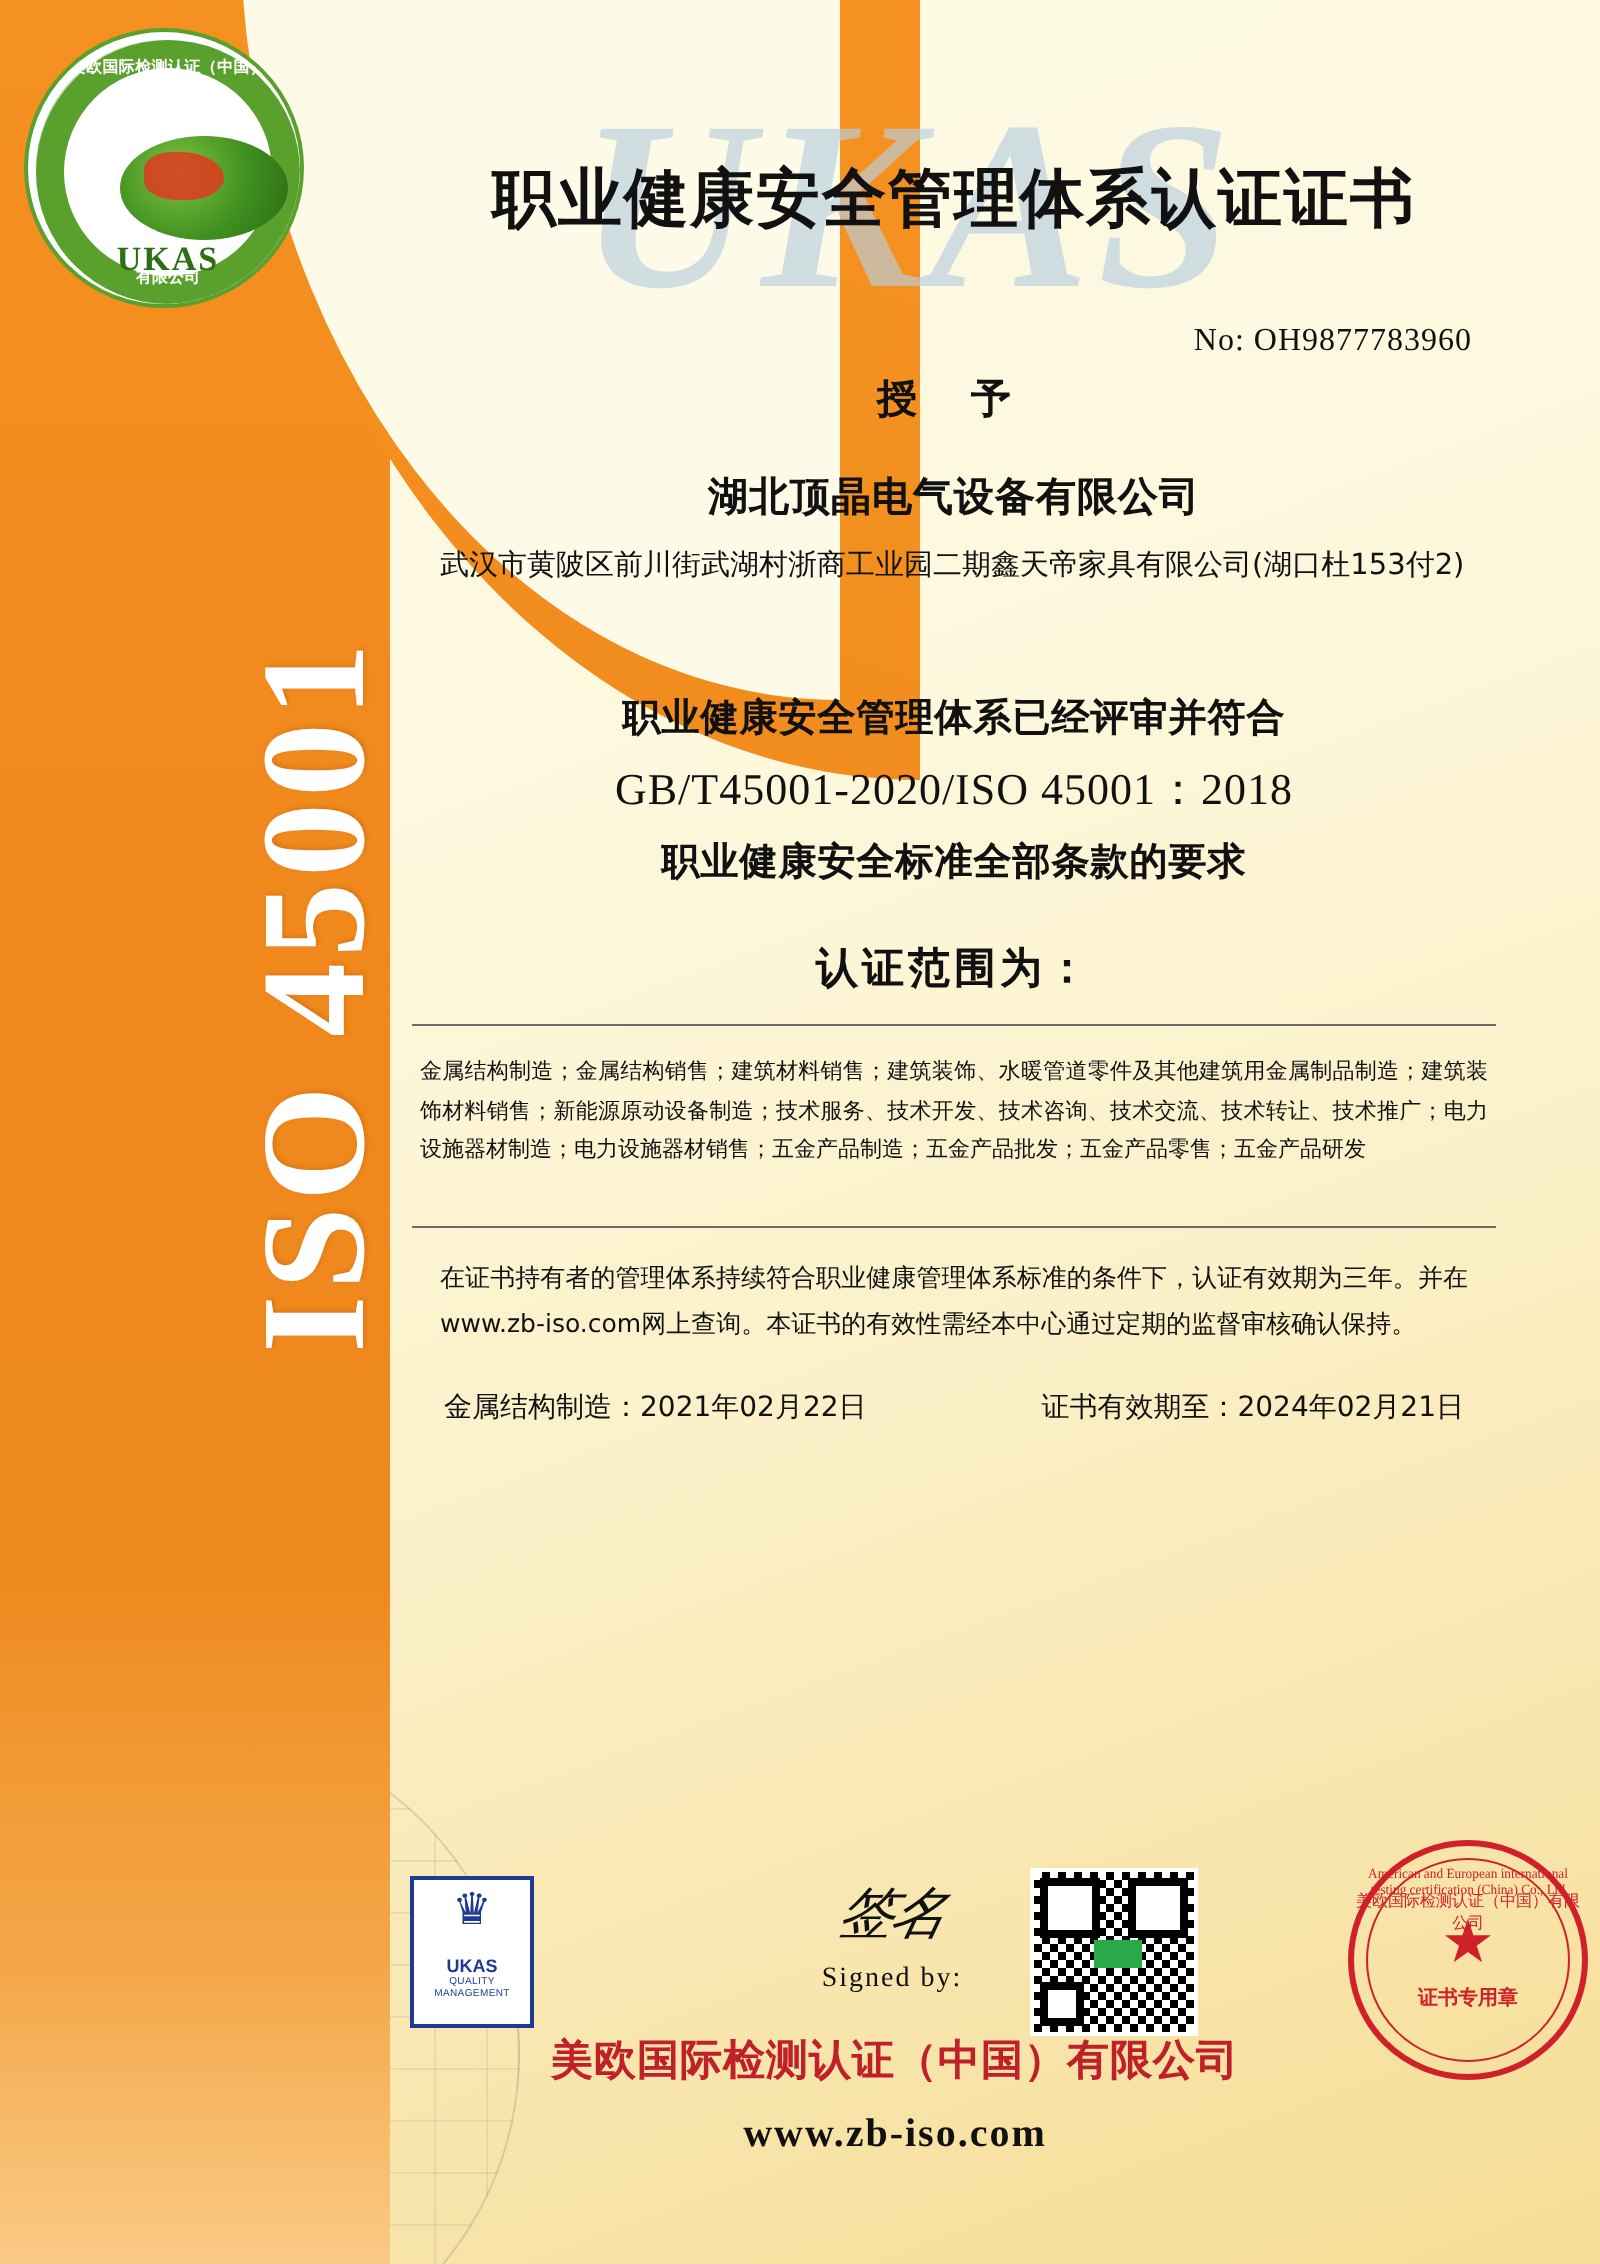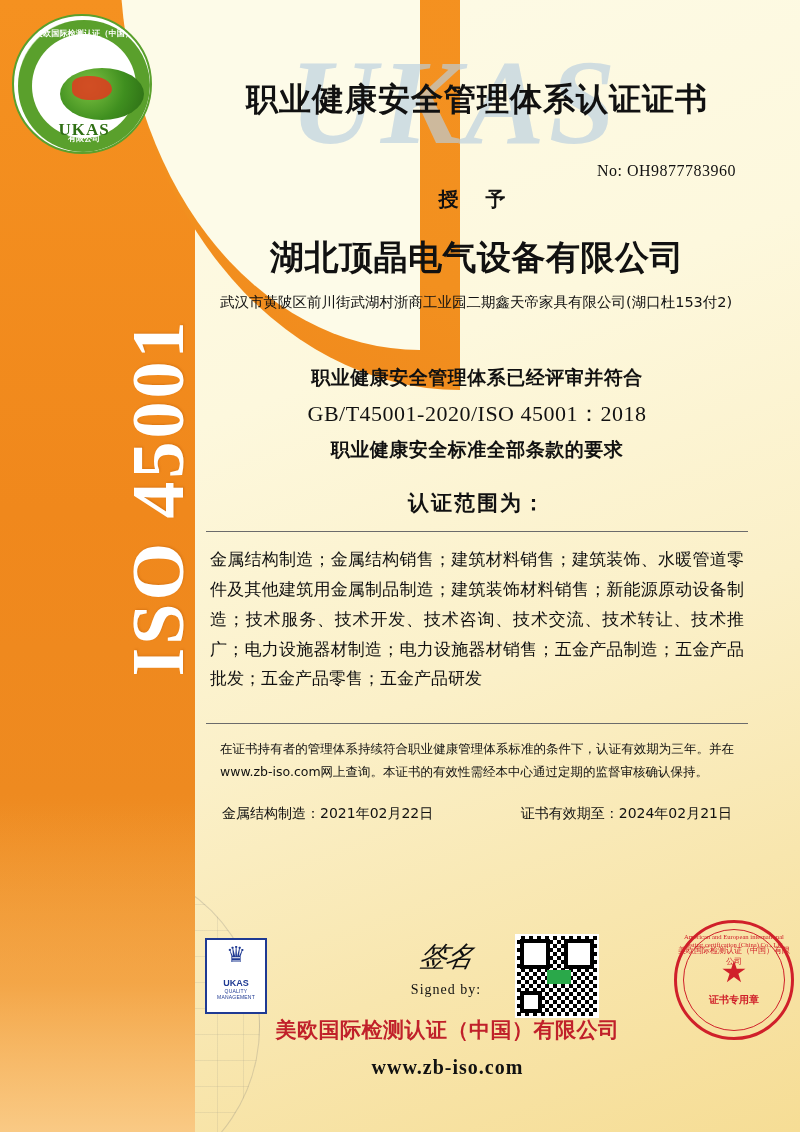--- a/index.html
+++ b/index.html
@@ -184,21 +184,21 @@
     font-weight: bold;
     font-size: 20px;
     letter-spacing: 10px;
     color: #111;
   }
   .company {
     margin-top: 22px;
     text-align: center;
     font-family: "DejaVu Sans", sans-serif;
     font-weight: bold;
-    font-size: 34px;
+    font-size: 20px;
     color: #111;
     letter-spacing: .5px;
   }
   .address {
     margin-top: 10px;
     padding: 0 24px;
     font-family: "DejaVu Sans", sans-serif;
     font-size: 14.5px;
     line-height: 1.55;
     color: #111;
@@ -238,22 +238,22 @@
     color: #111;
   }
   .rule {
     margin: 14px 10px 0 10px;
     height: 1px;
     background: #6b6b6b;
   }
   .scope-body {
     margin-top: 14px;
     padding: 0 14px;
-    font-family: Liberation Mono, monospace;
-    font-size: 17px;
+    font-family: Liberation Serif, serif;
+    font-size: 11px;
     line-height: 1.75;
     color: #111;
     text-align: justify;
   }
   .rule2 {
     margin: 28px 10px 0 10px;
     height: 1px;
     background: #6b6b6b;
   }
   .note {

